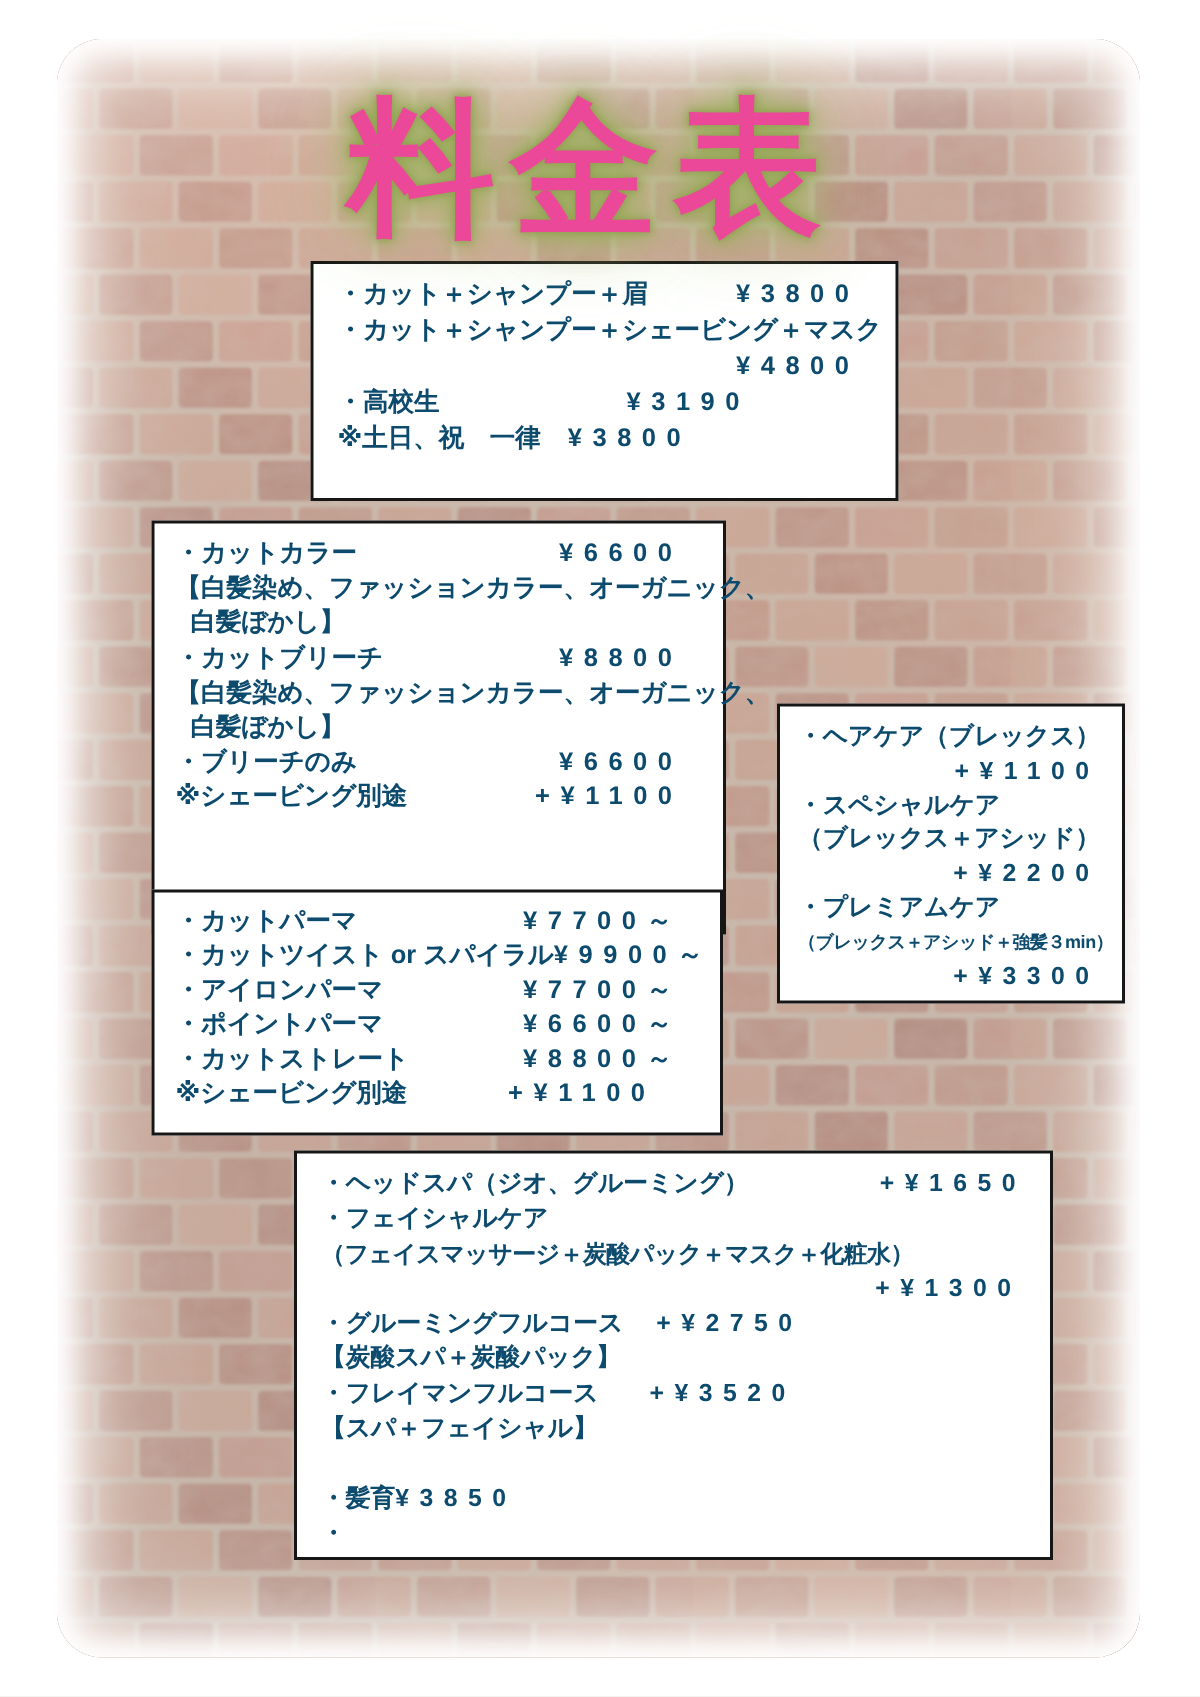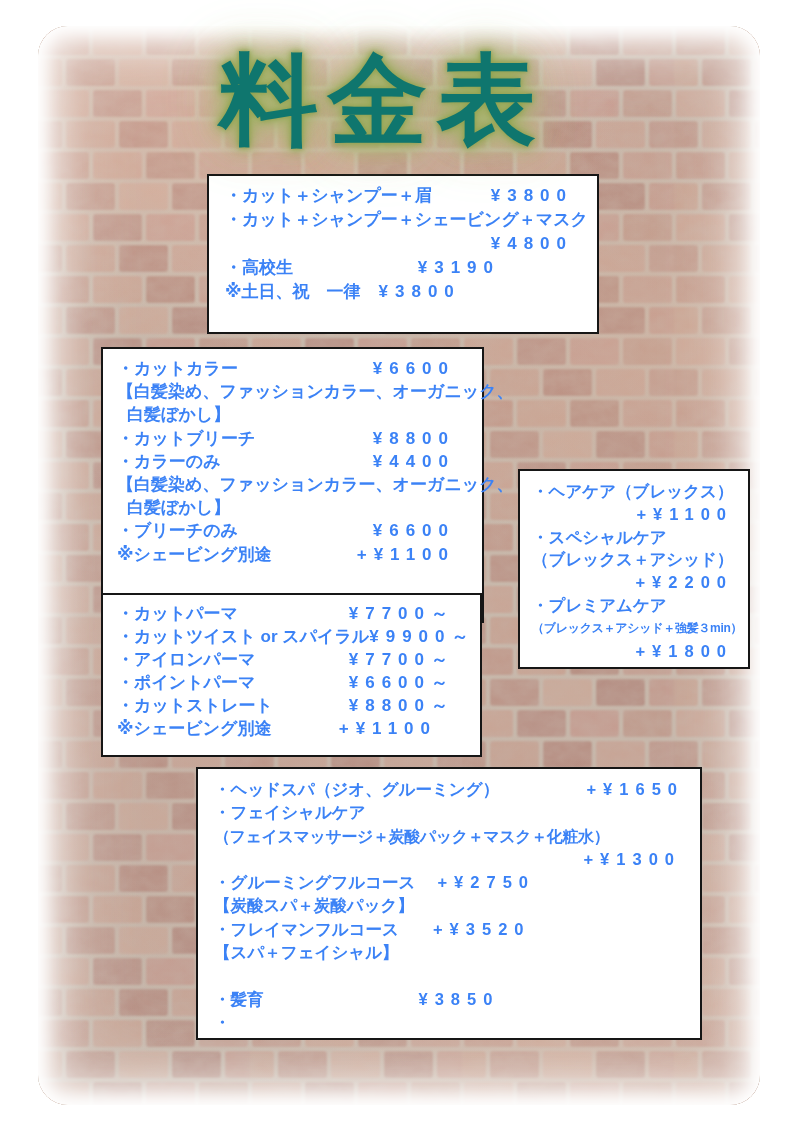--- a/index.html
+++ b/index.html
@@ -24,35 +24,35 @@
   }
   .vignette{
     position:absolute;inset:0;border-radius:30px;
     box-shadow:
       inset 0 0 16px 8px #ffffff,
       inset 0 0 36px 20px rgba(255,255,255,.72),
       inset 0 0 72px 42px rgba(255,255,255,.28);
   }
   
   .title{
-    position:absolute;left:215px;top:36px;margin:4px;z-index:3;
+    position:absolute;left:215px;top:36px;margin:16px;z-index:3;
     font-size:99px;line-height:1.22;font-weight:900;letter-spacing:10px;
-    color:#0f766e;white-space:nowrap;
+    color:#ec4899;white-space:nowrap;
     text-shadow:
       0 0 4px #8fa04f,
       0 0 9px #96a757,
       0 0 16px #9fae62,
       0 0 26px #a8b66f,
       0 0 40px rgba(170,184,110,.75),
       0 0 60px rgba(175,190,125,.45);
   }
   
   .box{
     position:absolute;z-index:2;background:#ffffff;border:2px solid #161616;
-    color:#3b82f6;font-weight:700;box-sizing:border-box;
+    color:#0c4a6e;font-weight:700;box-sizing:border-box;
   }
   .box-cut  {left:207px;top:174px;width:392px;height:160px;padding:8px 16px;--lh:24px;  font-size:17px;}
   .box-color{left:101px;top:347px;width:383px;height:276px;padding:8px 14px;--lh:23.2px;font-size:17px;}
   .box-care {left:518px;top:469px;width:232px;height:200px;padding:9px 12px;--lh:22.8px;font-size:16.5px;}
   .box-perm {left:101px;top:593px;width:381px;height:164px;padding:7px 14px;--lh:23px;  font-size:17px;}
   .box-spa  {left:196px;top:767px;width:506px;height:273px;padding:9px 16px;--lh:23.3px;font-size:16.5px;}
 
   .row{display:flex;align-items:baseline;height:var(--lh);line-height:var(--lh);white-space:nowrap;}
   .row.spread{justify-content:space-between;}
   .row.right{justify-content:flex-end;}
@@ -138,24 +138,20 @@
       <div class="row full">
         <span class="lbl">【白髪染め、ファッションカラー、オーガニック、</span>
       </div>
       <div class="row full" style="padding-left: 10px;">
         <span class="lbl">白髪ぼかし】</span>
       </div>
       <div class="row spread" style="padding-right: 13px;">
         <span class="lbl">・カットブリーチ</span>
         <span class="price">¥8800</span>
       </div>
-      <div class="row spread" style="padding-right: 13px;">
-        <span class="lbl">・カラーのみ</span>
-        <span class="price">¥4400</span>
-      </div>
       <div class="row full">
         <span class="lbl">【白髪染め、ファッションカラー、オーガニック、</span>
       </div>
       <div class="row full" style="padding-left: 10px;">
         <span class="lbl">白髪ぼかし】</span>
       </div>
       <div class="row spread" style="padding-right: 13px; gap: 27px;">
         <span class="lbl">・ブリーチのみ</span>
         <span class="price">¥6600</span>
       </div>
@@ -180,21 +176,21 @@
       <div class="row right" style="padding-right: 3px;">
         <span class="price">+¥2200</span>
       </div>
       <div class="row full">
         <span class="lbl">・プレミアムケア</span>
       </div>
       <div class="row full small">
         <span class="lbl">（ブレックス＋アシッド＋強髪３min）</span>
       </div>
       <div class="row right" style="padding-right: 3px;">
-        <span class="price">+¥1800</span>
+        <span class="price">+¥3300</span>
       </div>
     </section>
   <section class="box box-perm">
       <div class="row spread" style="padding-right: 11px;">
         <span class="lbl">・カットパーマ</span>
         <span class="price">¥7700～</span>
       </div>
       <div class="row spread" style="padding-right: 4px;">
         <span class="lbl">・カットツイスト or スパイラル</span>
         <span class="price">¥9900～</span>
@@ -240,20 +236,20 @@
       <div class="row inline">
         <span class="lbl">・フレイマンフルコース</span>
         <span class="price" style="margin-left: 34px;">+¥3520</span>
       </div>
       <div class="row full">
         <span class="lbl">【スパ＋フェイシャル】</span>
       </div>
       <div class="row blank"></div>
       <div class="row inline">
         <span class="lbl">・髪育</span>
-        <span class="price" style="margin-left: 155px;">¥3850</span>
+        <span class="price" style="">¥3850</span>
       </div>
       <div class="row full">
         <span class="lbl">・</span>
       </div>
     </section>
 
 </div>
 
 </body></html>

